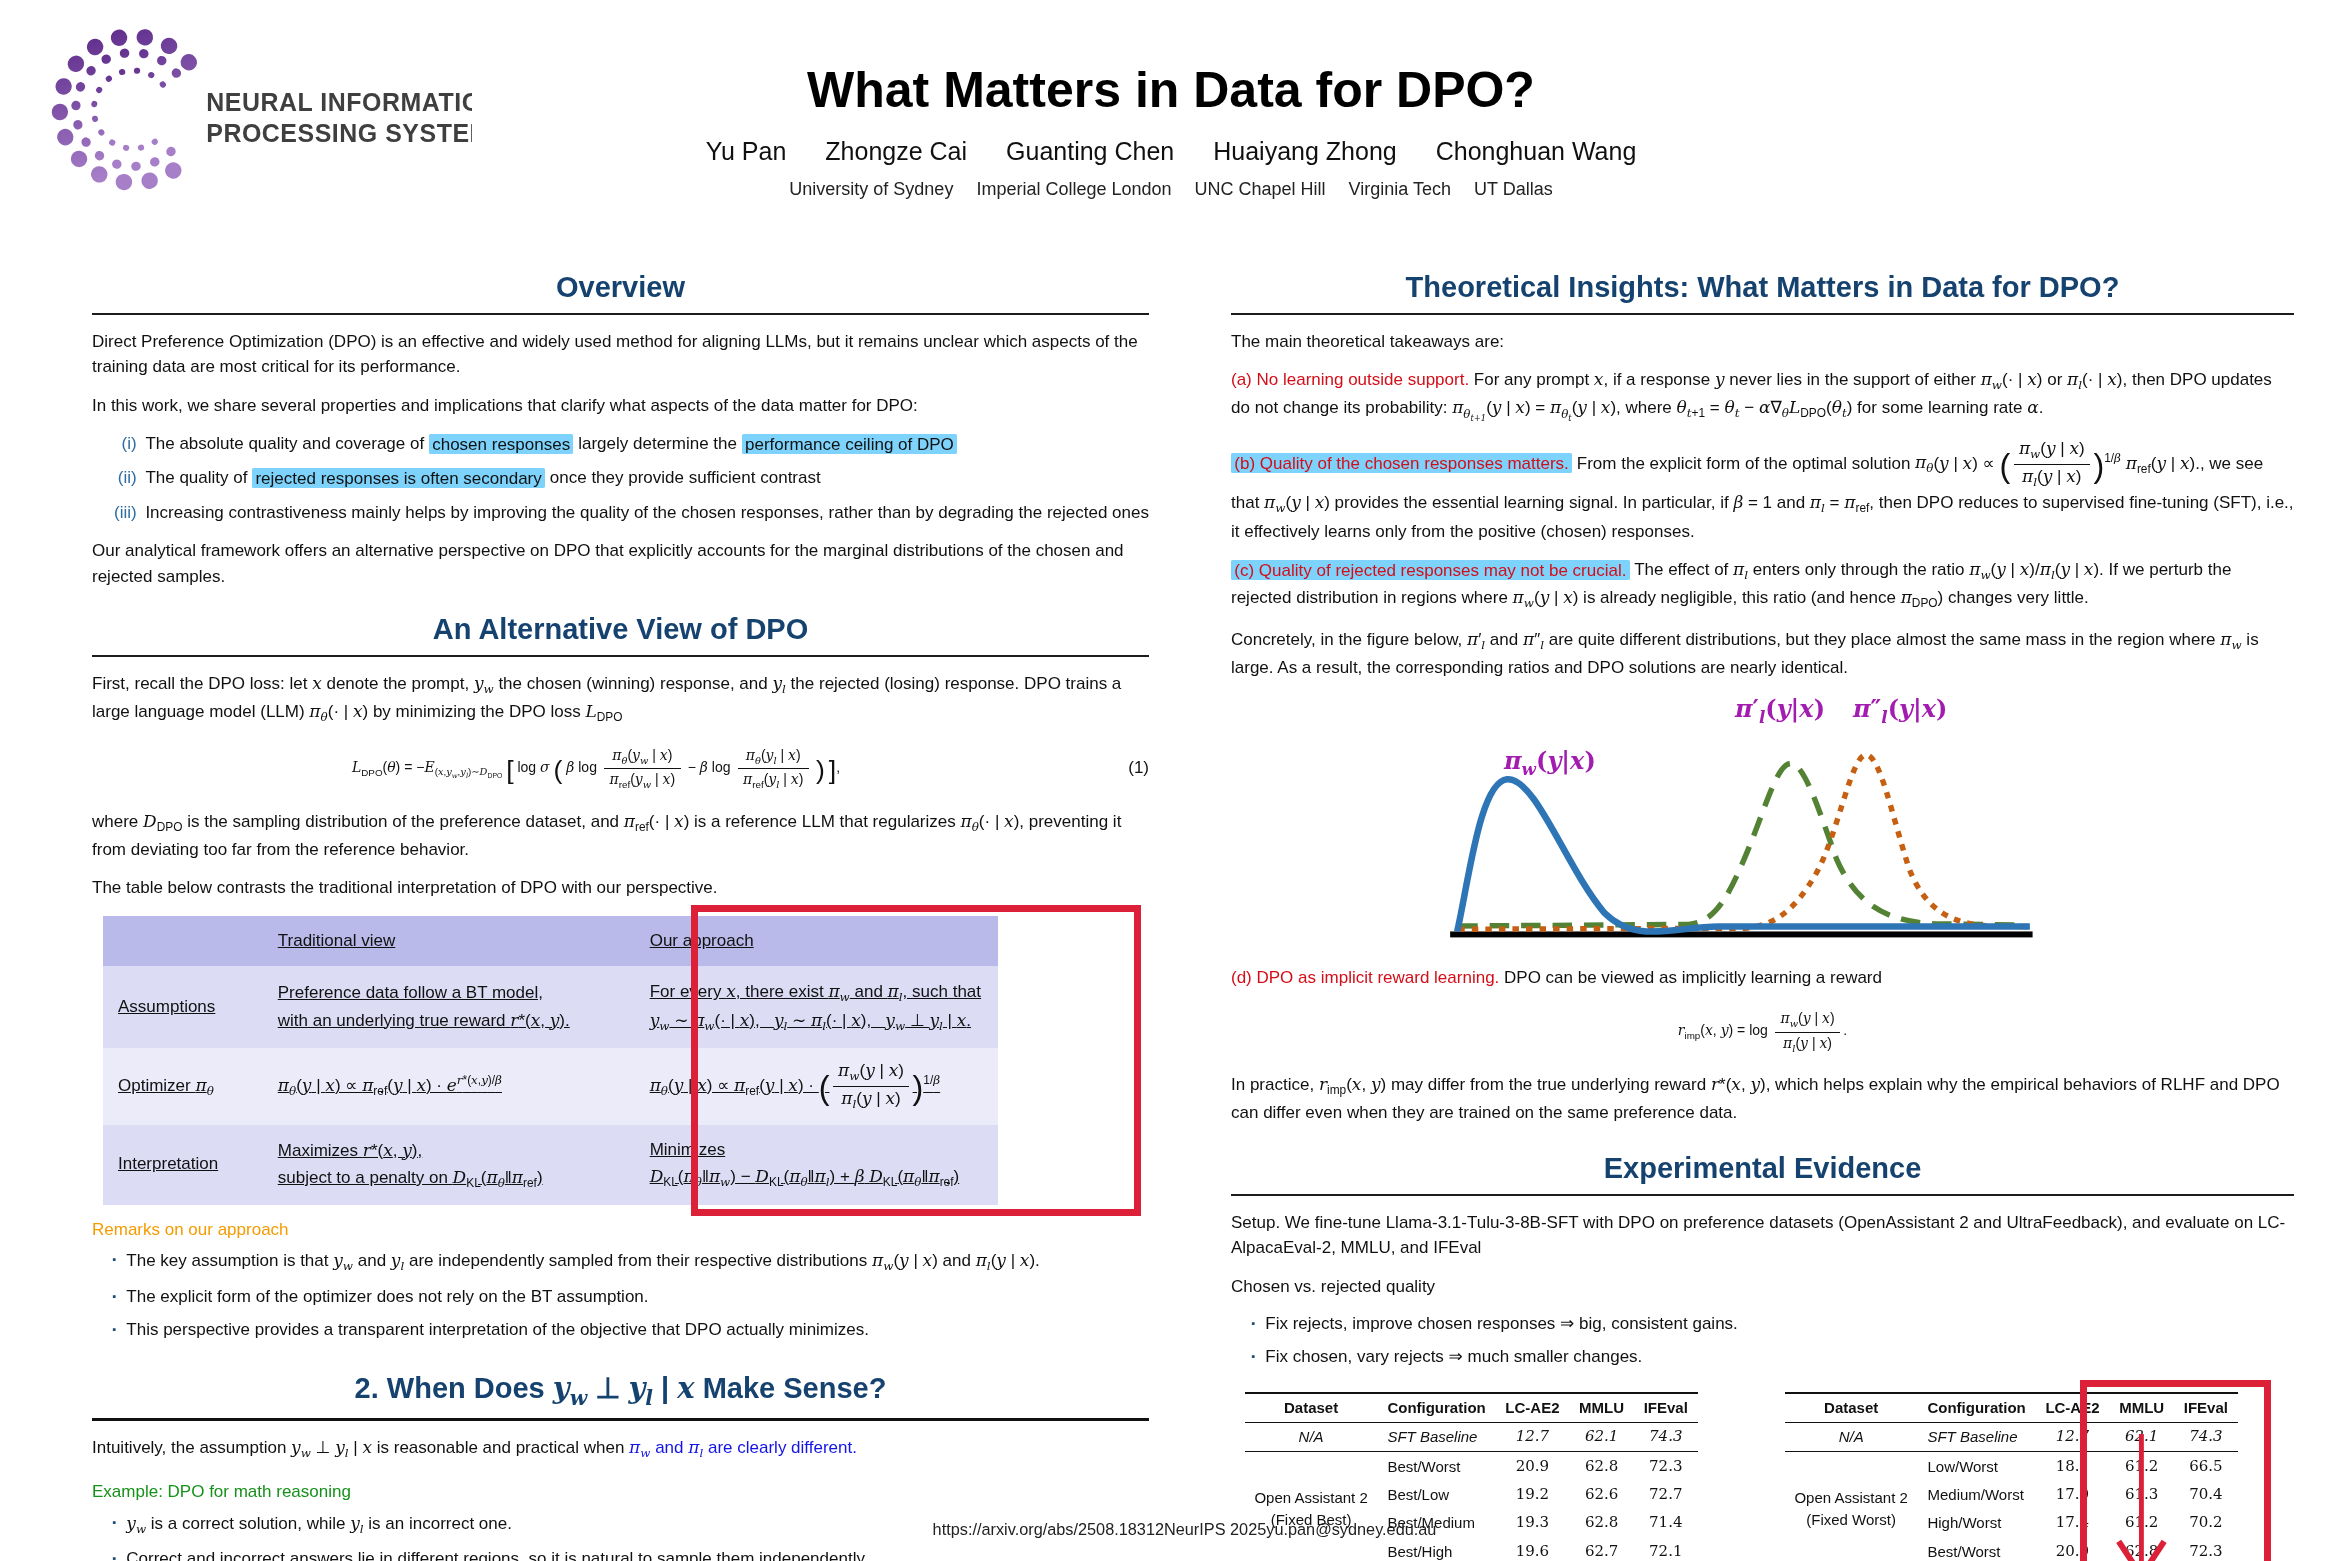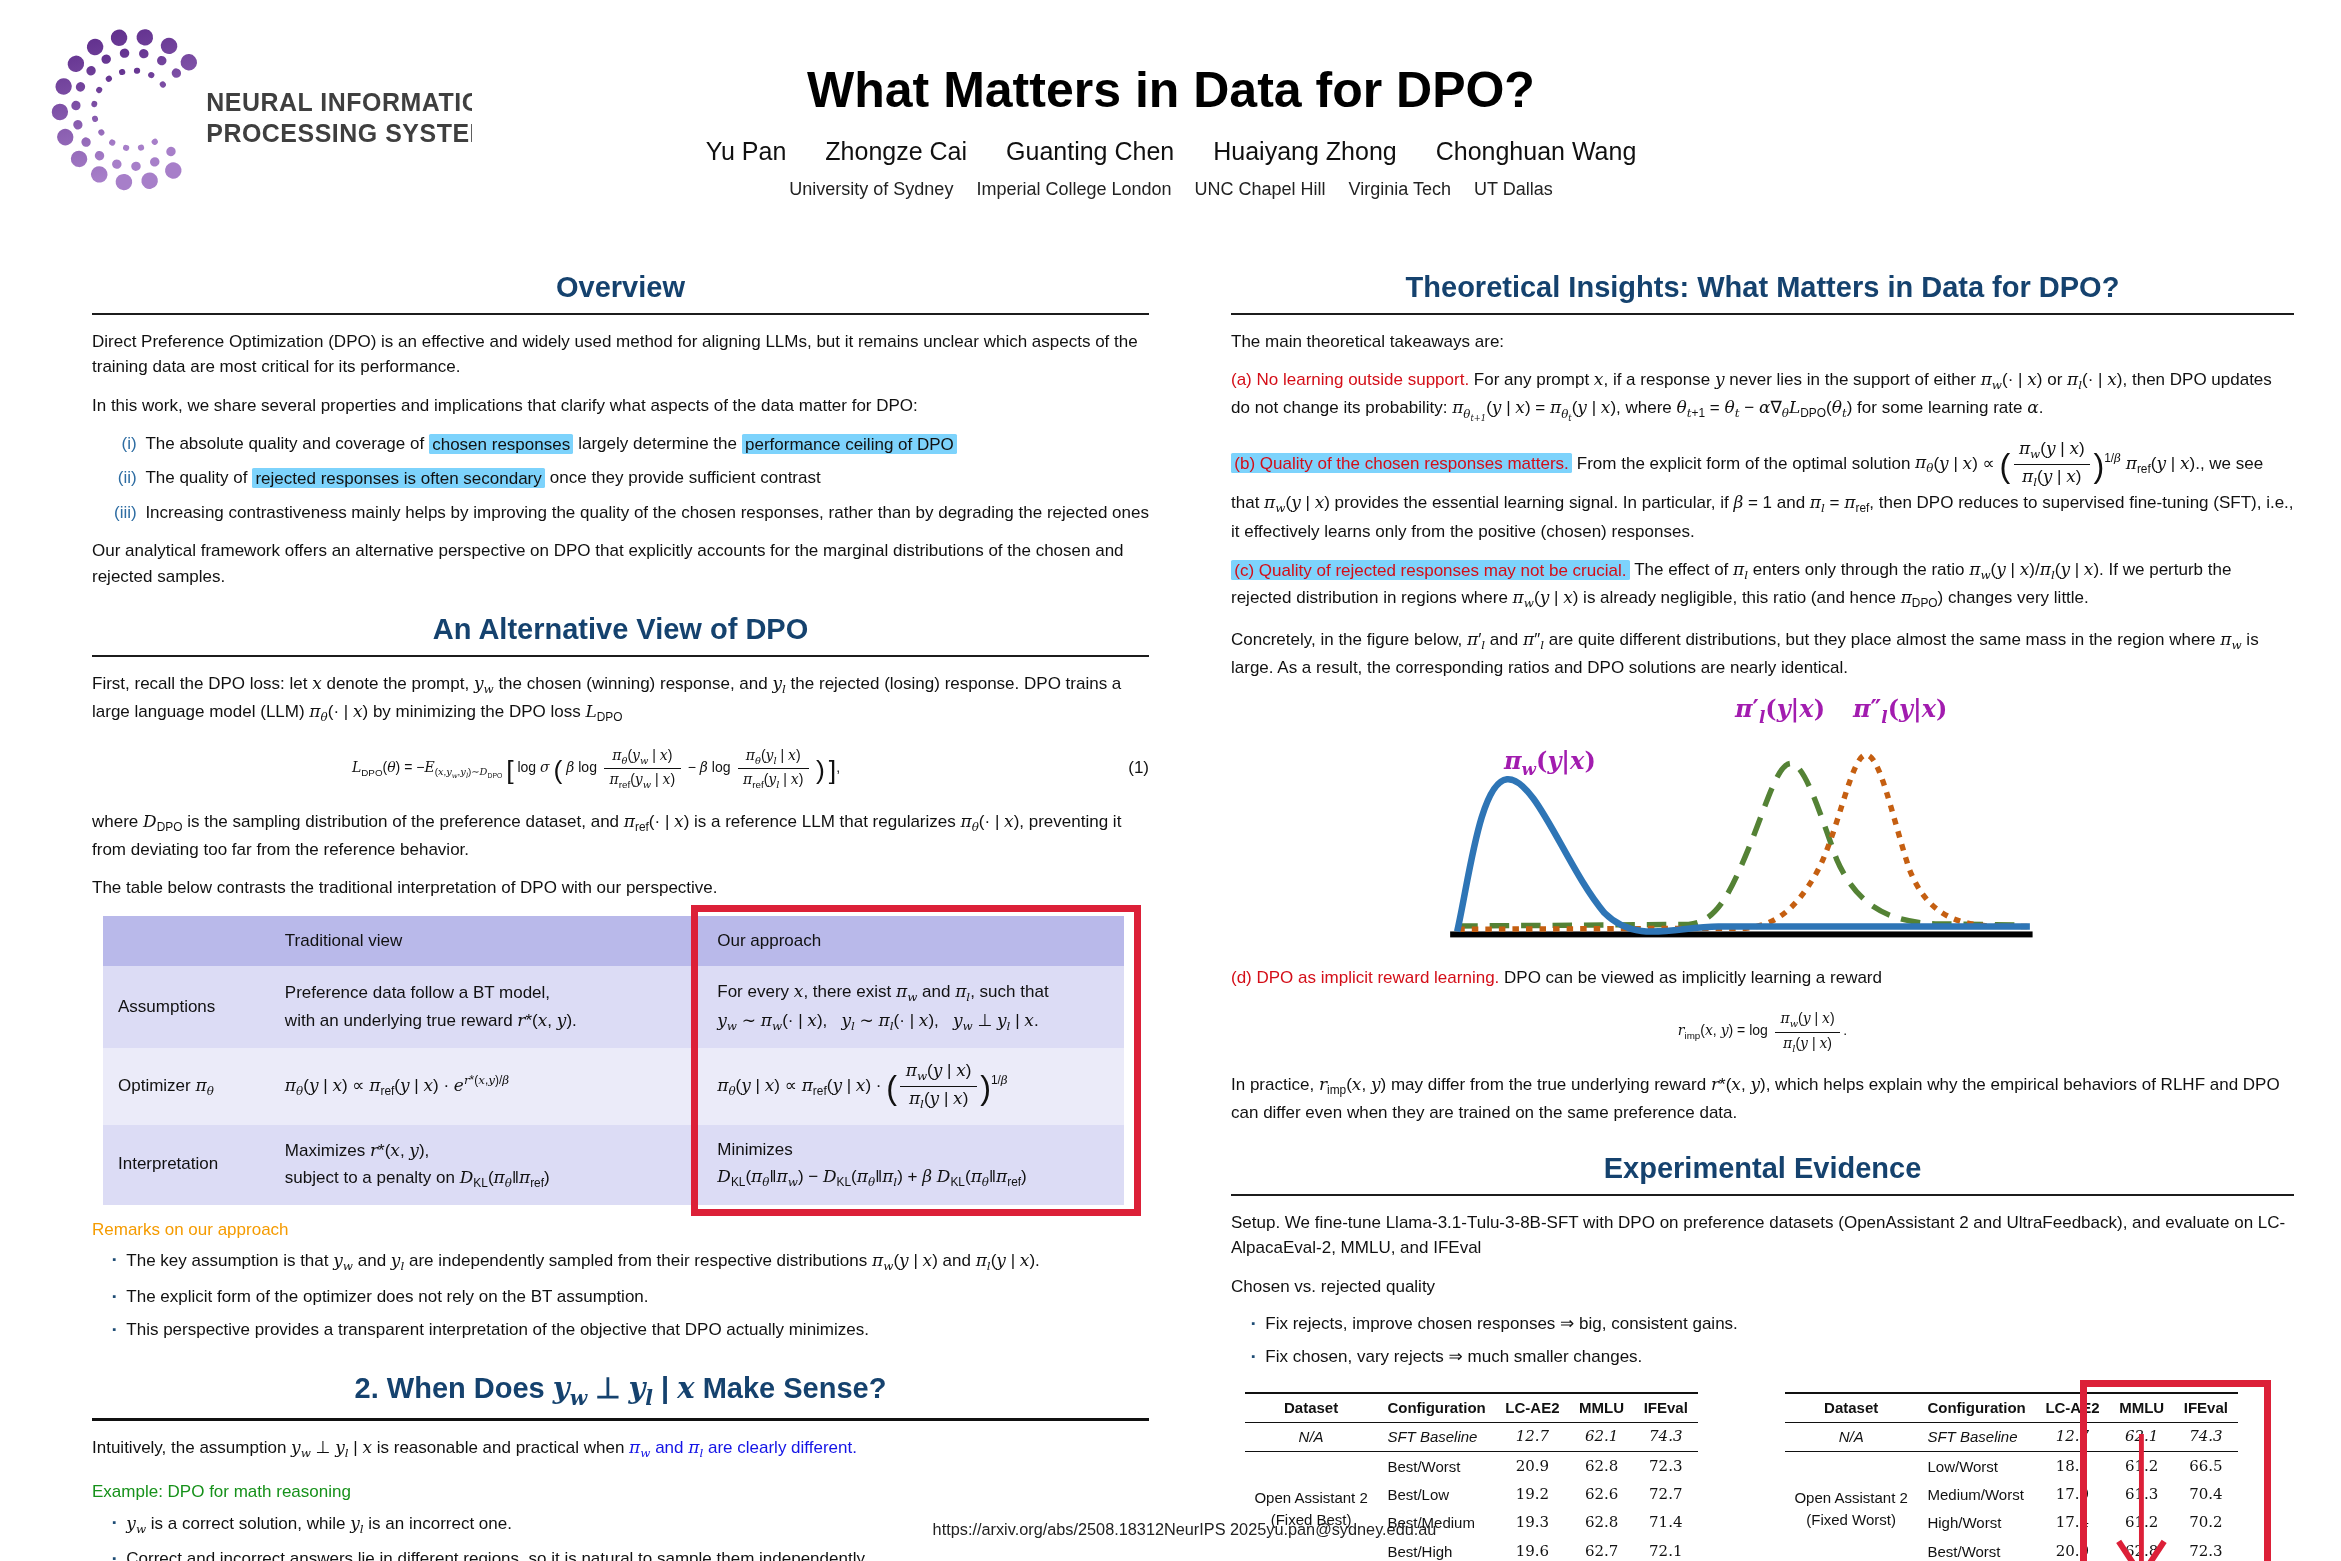--- a/index.html
+++ b/index.html
@@ -40,21 +40,21 @@
   .fn{display:block;border-bottom:1.6px solid #111;padding:1.1px 5.4px 2.2px;}
   .fd{display:block;padding:2.2px 5.4px 0;}
   .bigp{font-size:1.9em;vertical-align:-0.25em;line-height:0;font-weight:300;}
 
   .eqrow{display:flex;align-items:center;margin:18.4px 0;}
   .eq{flex:1;text-align:center;font-size:14px;}
   .eqnum{width:49px;text-align:right;font-size:17px;}
 
   
   .dpo-wrap{position:relative;margin:15px 0 3.3px 0;}
-  table.dpo{width:1021px;margin-left:11px;border-collapse:collapse;font-size:17px;}
+  table.dpo{width:895px;margin-left:11px;border-collapse:collapse;font-size:17px;text-decoration:underline;}
   table.dpo th,table.dpo td{padding:12px 15px;vertical-align:middle;text-align:left;font-weight:normal;line-height:1.55;}
   table.dpo thead tr{background:#b9b9ea;}
   table.dpo tbody tr:nth-child(1){background:#dcdcf5;}
   table.dpo tbody tr:nth-child(2){background:#ebebf9;}
   table.dpo tbody tr:nth-child(3){background:#dcdcf5;}
   table.dpo td.lbl{text-align:left;width:138px;}
   table.dpo col.c1{width:155px;} table.dpo col.c2{width:442px;} table.dpo col.c3{width:431px;}
   .redbox{position:absolute;border:7px solid #dc2038;box-sizing:border-box;pointer-events:none;}
   #redbox-dpo{left:599px;top:-11px;width:450px;bottom:-11px;}
 

